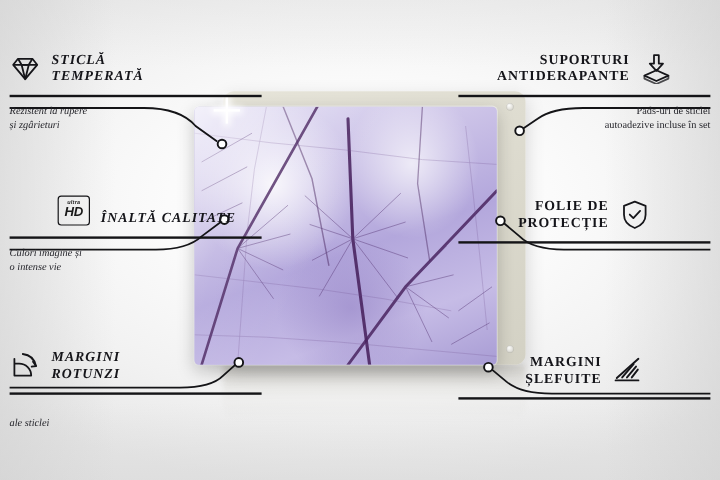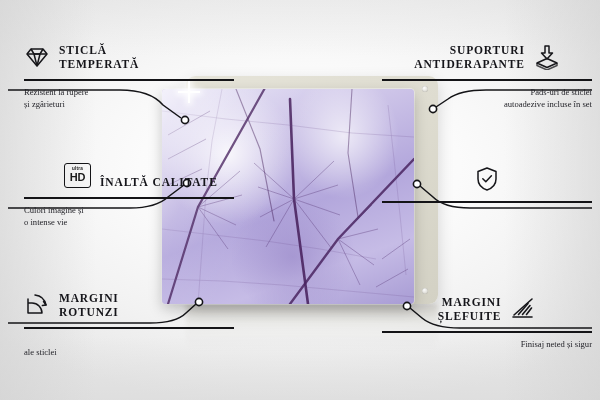--- a/index.html
+++ b/index.html
@@ -86,21 +86,21 @@
   .reflection{
     position:absolute; left:24px; top:228px; width:252px; height:46px;
     background:linear-gradient(180deg, rgba(190,186,172,.38) 0%, rgba(200,198,190,.10) 55%, rgba(255,255,255,0) 100%);
     filter:blur(2px); border-radius:0 0 10px 10px;
   }
 
   
   .lines{ position:absolute; inset:0; z-index:4; pointer-events:none; }
 
   .feature{ position:absolute; width:210px; z-index:5; }
-  .feature.left{ left:24px; }
+  .feature.left{ left:8px;font-style:italic; }
   .feature.right{ right:8px; text-align:right; }
 
   .f-head{ display:flex; align-items:center; gap:9px; min-height:34px; }
   .feature.right .f-head{ justify-content:center; }
   .f-title{
     font-size:11.5px; line-height:1.22; font-weight:700;
     letter-spacing:.85px; text-transform:uppercase; color:#15151a;
   }
   .f-icon{ width:26px; height:26px; flex:0 0 26px; color:#16161a; }
   .f-icon svg{ width:100%; height:100%; display:block; }
@@ -264,20 +264,24 @@
   </div>
   <div class="f-rule"></div>
   <div class="f-desc">
     <span>Pads-uri de sticlei</span><br>
     <span>autoadezive incluse în set</span>
   </div>
 </div>
 
 <div class="feature right" style="top:162px">
   <div class="f-head">
+    <span class="f-title">
+      <span>FOLIE DE</span><br>
+      <span>PROTECȚIE</span>
+    </span>
     <span class="f-icon">
       <svg viewBox="0 0 26 26">
           <g fill="none" stroke="currentColor" stroke-width="1.5" stroke-linejoin="round">
         <path d="M13 2 L22 5.5 V13 C22 18.5 17.8 22.3 13 24 C8.2 22.3 4 18.5 4 13 V5.5 Z"></path>
         <path d="M8.8 12.8 L11.8 15.8 L17.4 9.8" stroke-linecap="round"></path>
       </g>
         </svg>
     </span>
   </div>
   <div class="f-rule"></div>
@@ -295,16 +299,13 @@
         <path d="M3 21 H22"></path>
         <path d="M22 3 L4 19"></path>
         <path d="M8.5 18.5 L18 7.5"></path>
             <path d="M12.5 18.5 L20 9.5"></path>
             <path d="M16.5 18.5 L21.5 12"></path>
       </g>
         </svg>
     </span>
   </div>
   <div class="f-rule"></div>
-  <div class="f-desc">
-    <span>Finisaj neted și sigur</span>
-  </div>
 </div>
 
 </body></html>

